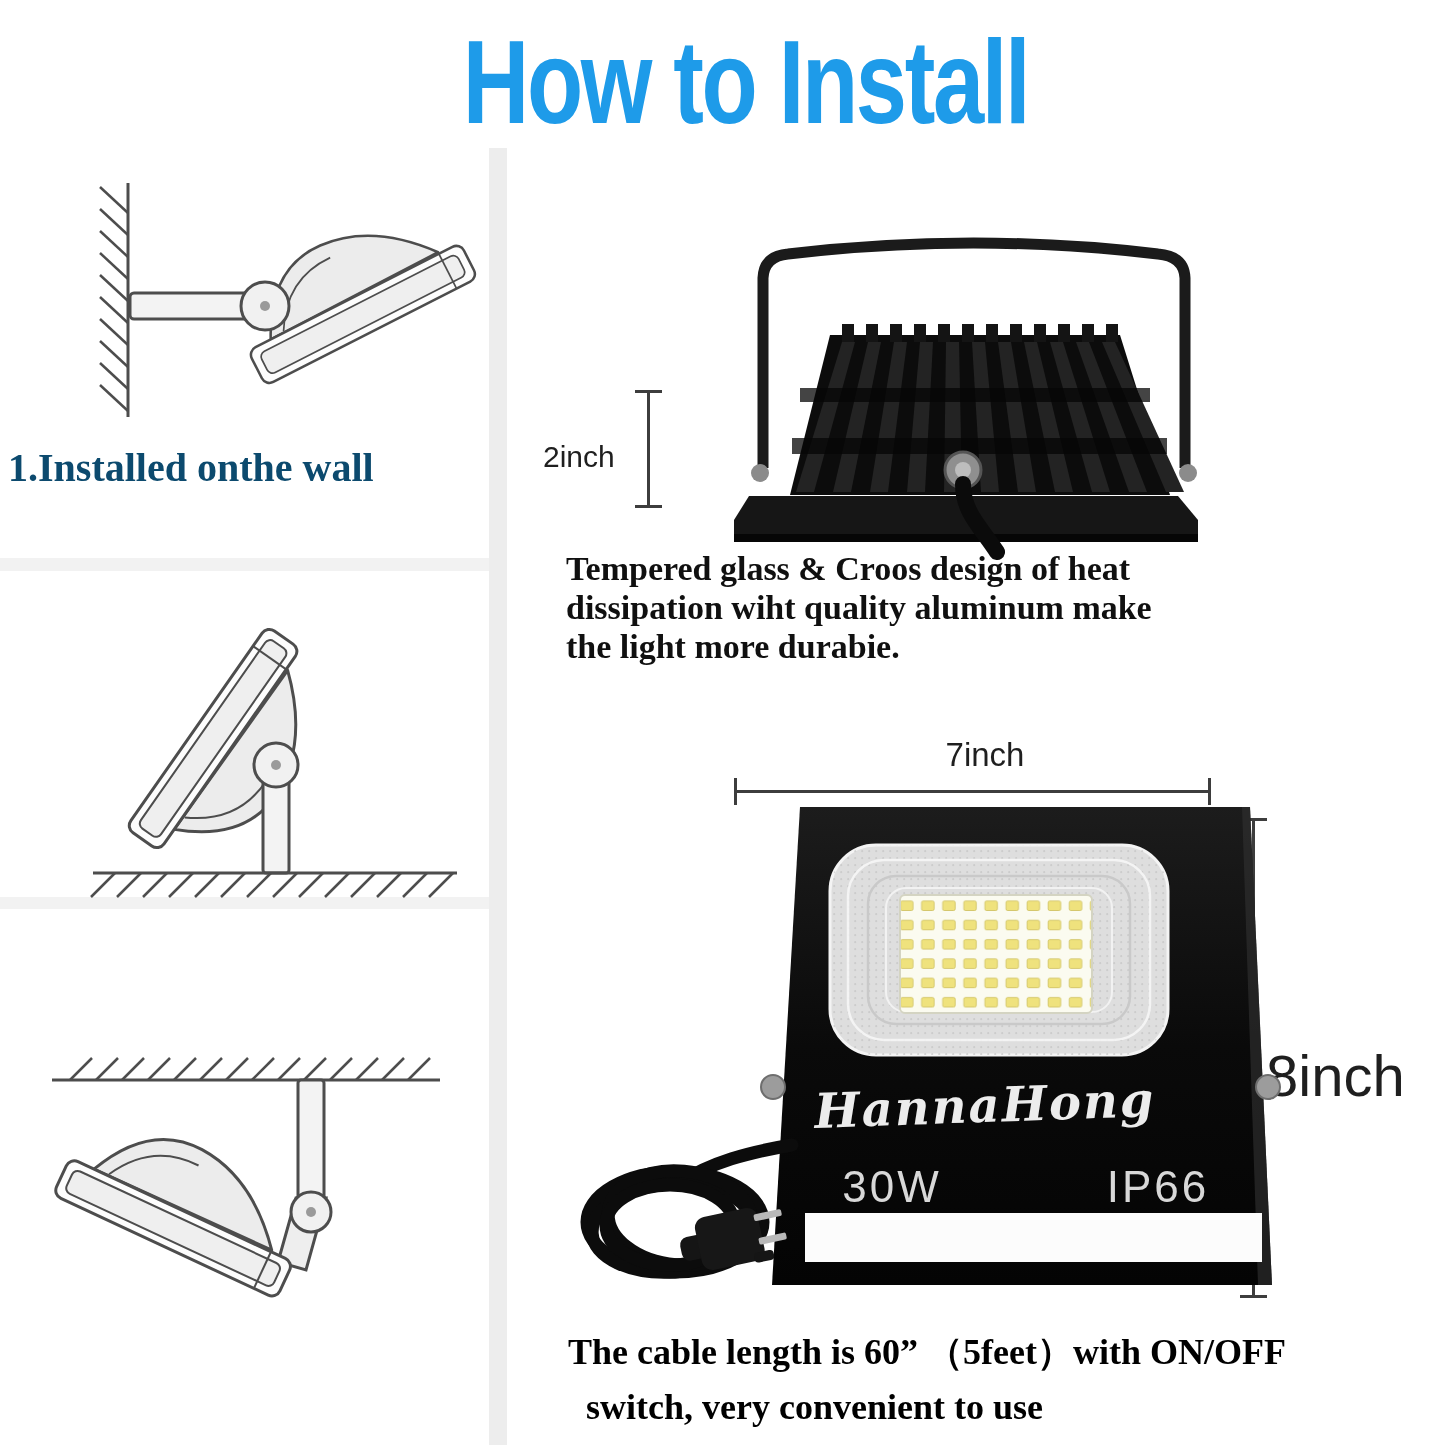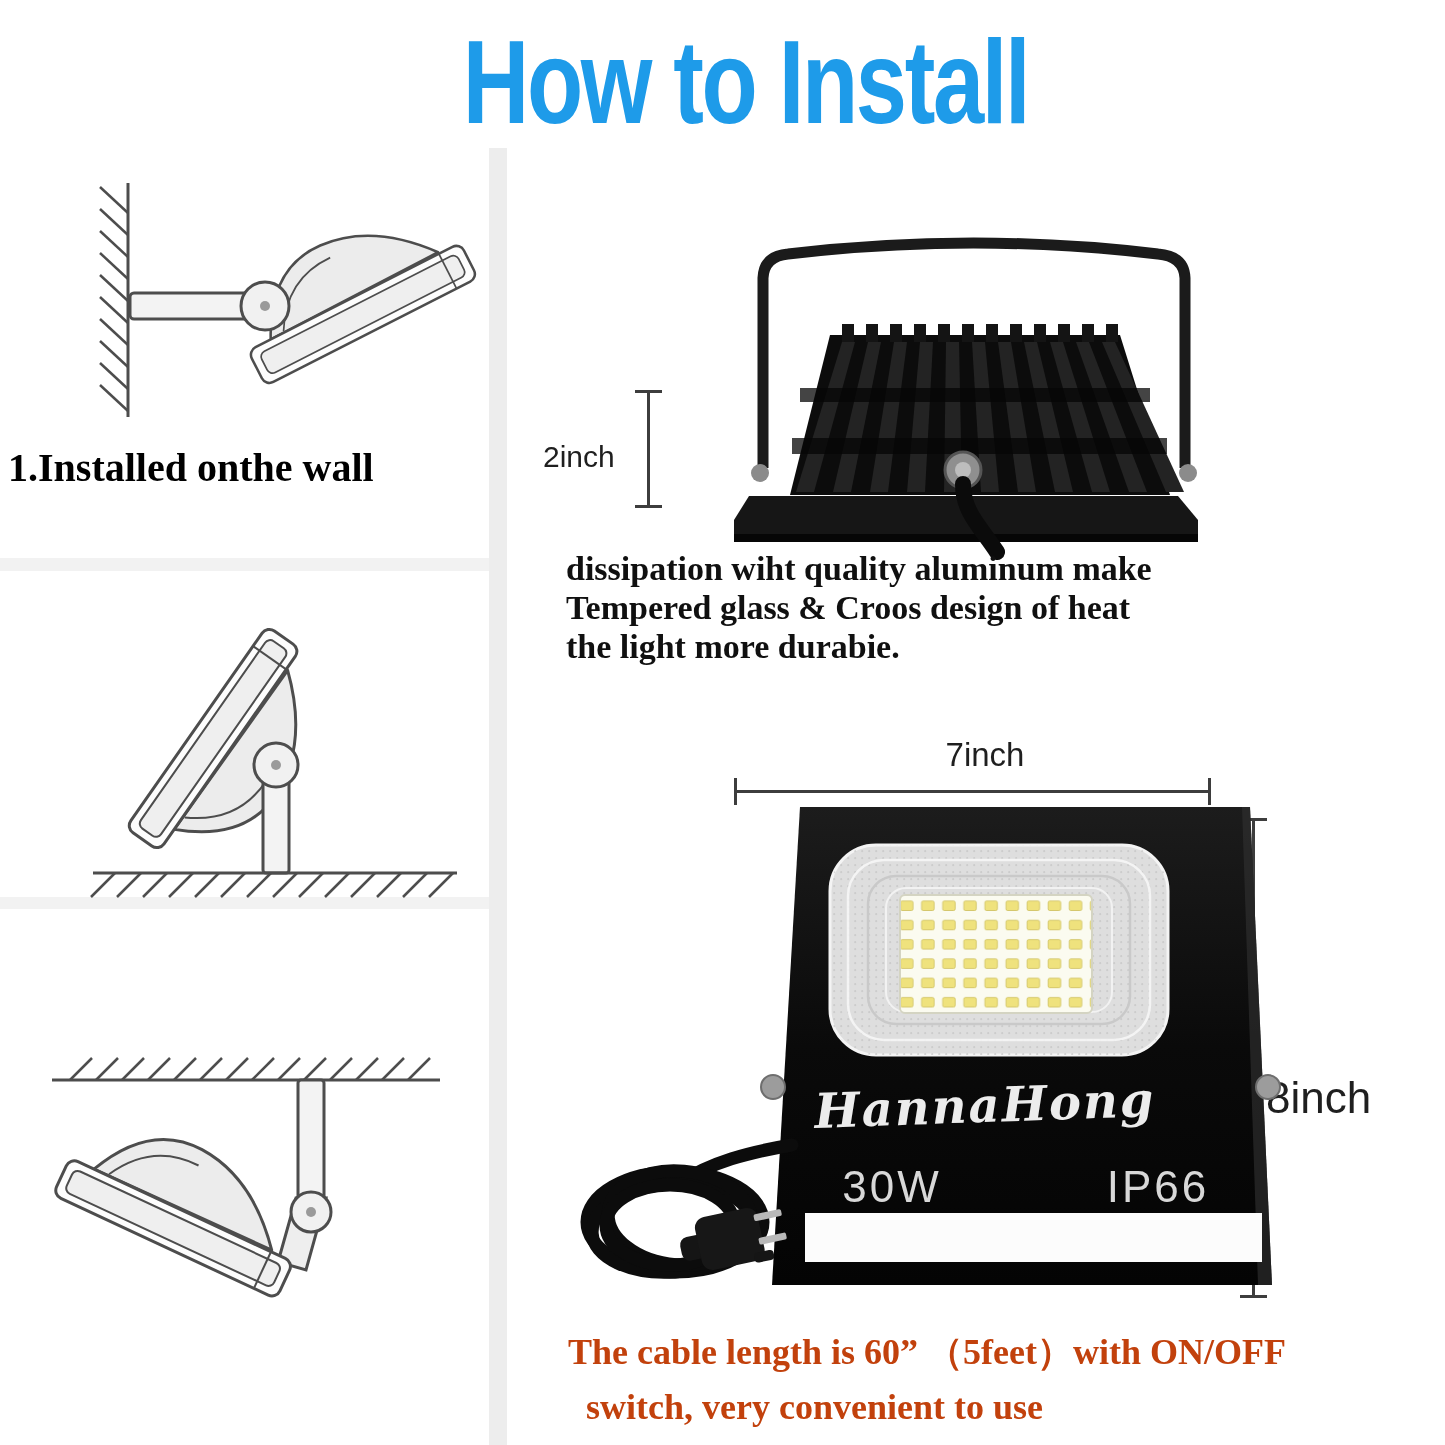--- a/index.html
+++ b/index.html
@@ -5,31 +5,31 @@
   html,body{margin:0;padding:0;background:#fff;}
   .page{position:relative;width:1445px;height:1445px;background:#ffffff;overflow:hidden;
         font-family:"Liberation Serif", serif;padding-left:46px;}
   .title{position:absolute;top:14px;left:0;width:100%;text-align:center;}
   .title span{display:inline-block;font-family:"Liberation Sans", sans-serif;
         font-weight:700;font-size:118px;letter-spacing:-3px;color:#1e9be9;
         transform:scaleX(0.78);transform-origin:center;white-space:nowrap;}
   .gutter-v{position:absolute;left:489px;top:148px;width:18px;height:1297px;background:#ededed;}
   .gutter-h{position:absolute;left:0;width:489px;background:#f2f2f2;}
   .gh1{top:558px;height:13px;} .gh2{top:897px;height:12px;}
-  .cap{position:absolute;font:700 40px "Liberation Serif", serif;color:#000000;white-space:nowrap;}
+  .cap{position:absolute;font:700 40px "Liberation Serif", serif;color:#0c4a6e;white-space:nowrap;}
   .dimlabel{position:absolute;font-family:"Liberation Sans", sans-serif;font-weight:400;
         font-size:30px;color:#1f1f1f;white-space:nowrap;}
   .dimv{position:absolute;width:3px;background:#3d3d3d;}
   .dimv::before,.dimv::after{content:"";position:absolute;left:-12px;width:27px;height:3px;background:#3d3d3d;}
   .dimv::before{top:0;} .dimv::after{bottom:0;}
   .dimh{position:absolute;height:3px;background:#3d3d3d;}
   .dimh::before,.dimh::after{content:"";position:absolute;top:-12px;width:3px;height:27px;background:#3d3d3d;}
   .dimh::before{left:0;} .dimh::after{right:0;}
   .desc{position:absolute;left:566px;top:549px;font:700 34px/39px "Liberation Serif", serif;color:#101010;}
-  .note{position:absolute;font:700 36px "Liberation Serif", serif;color:#c2410c;white-space:nowrap;}
+  .note{position:absolute;font:700 36px "Liberation Serif", serif;color:#000000;white-space:nowrap;}
   svg{position:absolute;display:block;}
   .ln{stroke:#4d4d4d;fill:none;}
 </style>
 </head>
 <body>
 
 <div class="page">
 
   <div class="title">
     <span>How to Install</span>
@@ -167,30 +167,30 @@
     <rect x="34" y="304" width="464" height="8" fill="#060606"></rect>
     <circle cx="263" cy="240" r="18" fill="#8f8f8f" stroke="#555555" stroke-width="3"></circle>
     <circle cx="263" cy="240" r="8" fill="#bdbdbd"></circle>
     <path d="M263,254 C263,282 280,296 297,322" fill="none" stroke="#0b0b0b" stroke-width="16" stroke-linecap="round"></path>
   </svg>
 
   <div class="dimv" style="left:647px;top:390px;height:118px"></div>
   <div class="dimlabel" style="left:543px;top:440px">2inch</div>
 
   <div class="desc">
+    <div>Tempered glass &amp; Croos design of heat</div>
     <div>dissipation wiht quality aluminum make</div>
-    <div>Tempered glass &amp; Croos design of heat</div>
     <div>the light more durabie.</div>
   </div>
 
   <div class="dimlabel" style="left:985px;top:736px;transform:translateX(-50%);font-size:33px">7inch</div>
   <div class="dimh" style="left:734px;top:790px;width:477px"></div>
 
   <div class="dimv" style="left:1252px;top:818px;height:480px"></div>
-  <div class="dimlabel" style="left:1266px;top:1073px;font-size:44px">8inch</div>
+  <div class="dimlabel" style="left:1266px;top:1042px;font-size:58px">8inch</div>
 
   <svg style="left:580px;top:800px" width="740" height="500" viewBox="0 0 740 500">
     <defs>
       <linearGradient id="bodyGrad" x1="0" y1="0" x2="0" y2="1">
         <stop offset="0" stop-color="#1c1c1c"></stop>
           <stop offset="0.5" stop-color="#0a0a0a"></stop>
         <stop offset="1" stop-color="#040404"></stop>
       </linearGradient>
       <pattern id="stip" width="7" height="7" patternUnits="userSpaceOnUse">
         <circle cx="2.2" cy="2.2" r="1.1" fill="#c2c2c2"></circle>

